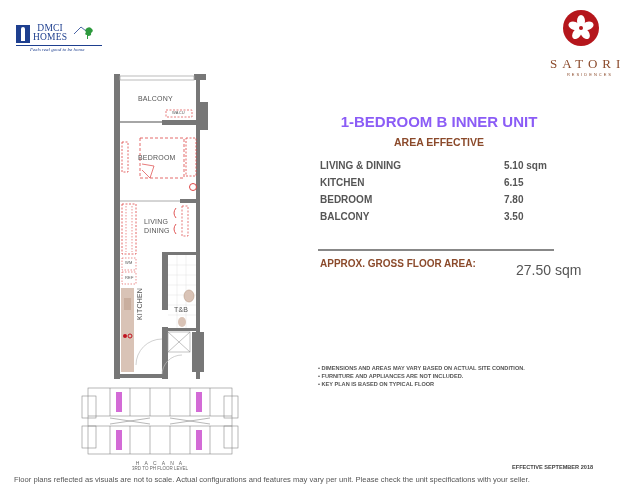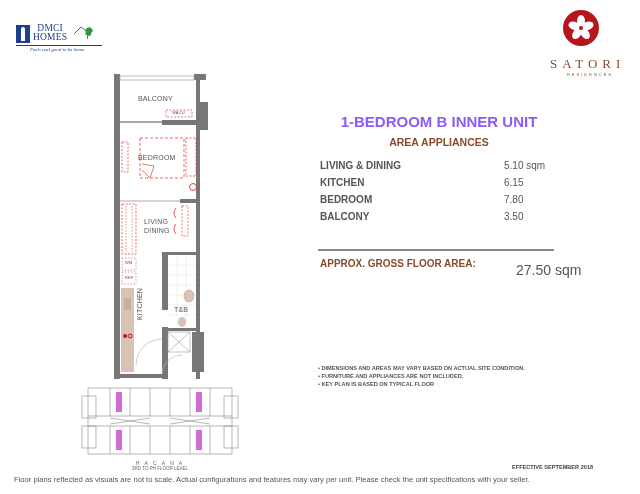--- a/index.html
+++ b/index.html
@@ -21,21 +21,21 @@
   #satori-flower { left:18px; top:9px; width:26px; height:26px; }
   #satori-name { left:0; top:50px; width:80px; text-align:left; font-family:"Liberation Serif", serif; font-size:13px; letter-spacing:5px; color:#8b4a2b; }
   #satori-sub { left:0; top:66px; width:80px; text-align:center; font-size:4px; letter-spacing:2px; color:#8b4a2b; }
 
   
   #unit-title { left:300px; top:113px; width:278px; text-align:center; font-size:15px; font-weight:bold; color:#8b5cf6; letter-spacing:0px; }
   #area-alloc-title { left:300px; top:136px; width:278px; text-align:center; font-size:10.5px; font-weight:bold; color:#8b4a2b; }
   #area-table { left:320px; top:160px; width:236px; }
   .area-row { position:relative; height:17px; font-size:10px; font-weight:bold; color:#555; }
   .area-row .lbl { position:absolute; left:0; top:0; }
-  .area-row .val { position:absolute; left:184px; top:0; font-weight:normal; color:#555; }
+  .area-row .val { position:absolute; left:184px; top:0; font-weight:bold; color:#555; }
   #area-rule { left:318px; top:249px; width:236px; height:2px; background:#888; }
   #gross-label { left:320px; top:258px; font-size:10px; font-weight:bold; color:#8b4a2b; }
   #gross-value { left:516px; top:262px; font-size:14px; color:#555; }
 
   
   #notes { left:318px; top:364px; font-size:5.6px; font-weight:bold; color:#555; line-height:8px; }
 
   
   #effective { left:512px; top:464px; font-size:5.6px; font-weight:bold; color:#444; }
   #footer-note { left:14px; top:475px; width:640px; text-align:left; font-size:7.6px; color:#555; }
@@ -187,21 +187,21 @@
     <rect x="36" y="10" width="6" height="20" fill="#d36bd6"></rect>
     <rect x="116" y="10" width="6" height="20" fill="#d36bd6"></rect>
     <rect x="36" y="48" width="6" height="20" fill="#d36bd6"></rect>
     <rect x="116" y="48" width="6" height="20" fill="#d36bd6"></rect>
   </svg>
 </div>
 <div id="keyplan-name" class="abs">H A C A N A</div>
 <div id="keyplan-level" class="abs">3RD TO PH FLOOR LEVEL</div>
 
 <div id="unit-title" class="abs">1-BEDROOM B INNER UNIT</div>
-<div id="area-alloc-title" class="abs">AREA APPLIANCES</div>
+<div id="area-alloc-title" class="abs">AREA EFFECTIVE</div>
 
 <div id="area-table" class="abs">
   <div class="area-row">
     <span class="lbl">LIVING &amp; DINING</span>
     <span class="val">5.10 sqm</span>
   </div>
   <div class="area-row">
     <span class="lbl">KITCHEN</span>
     <span class="val">6.15</span>
   </div>

